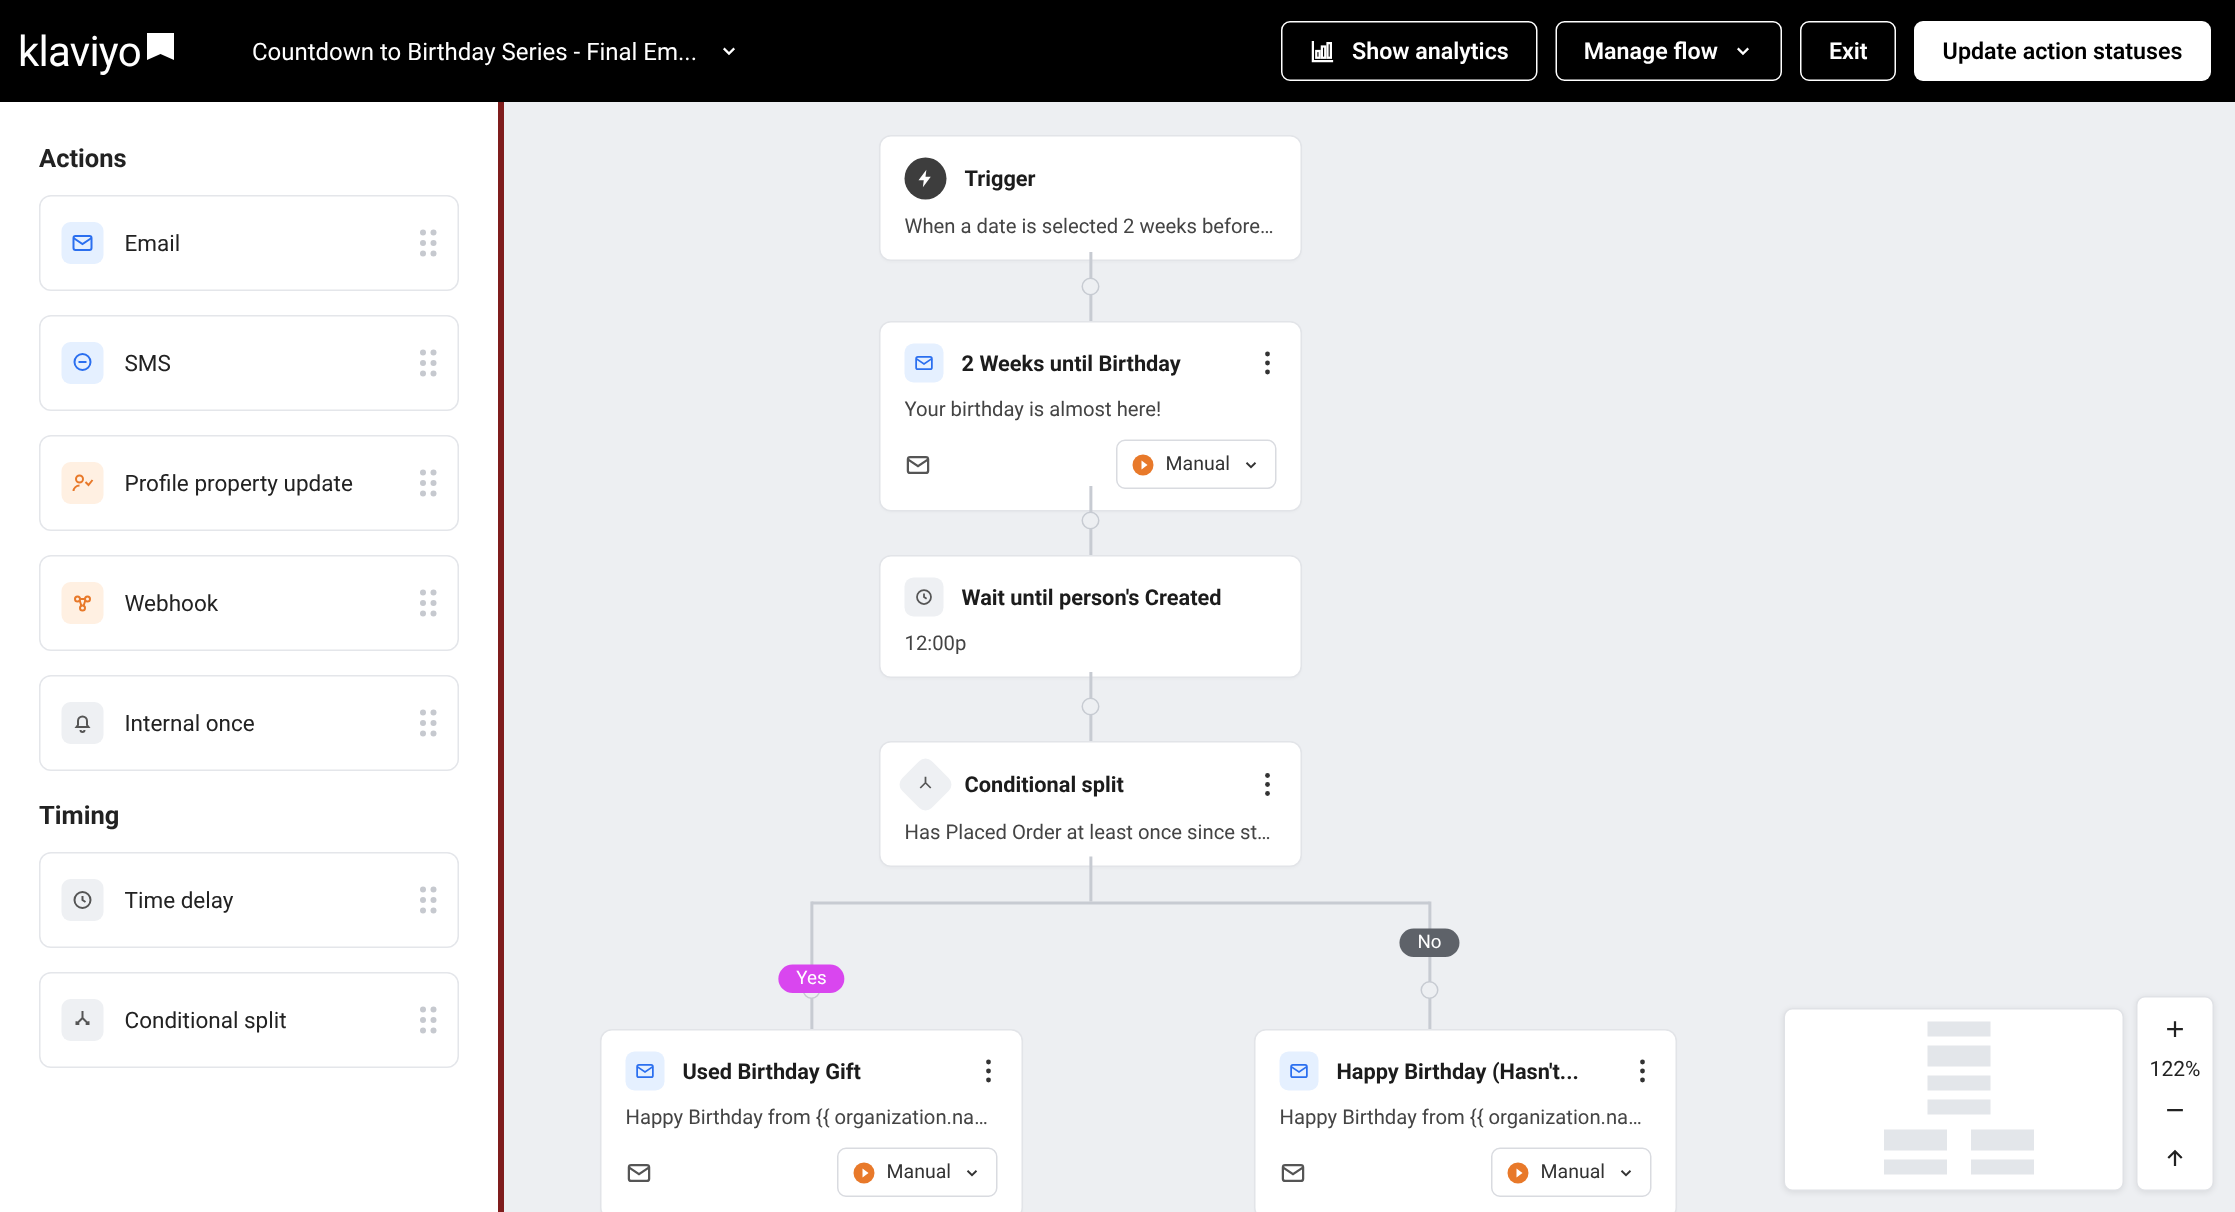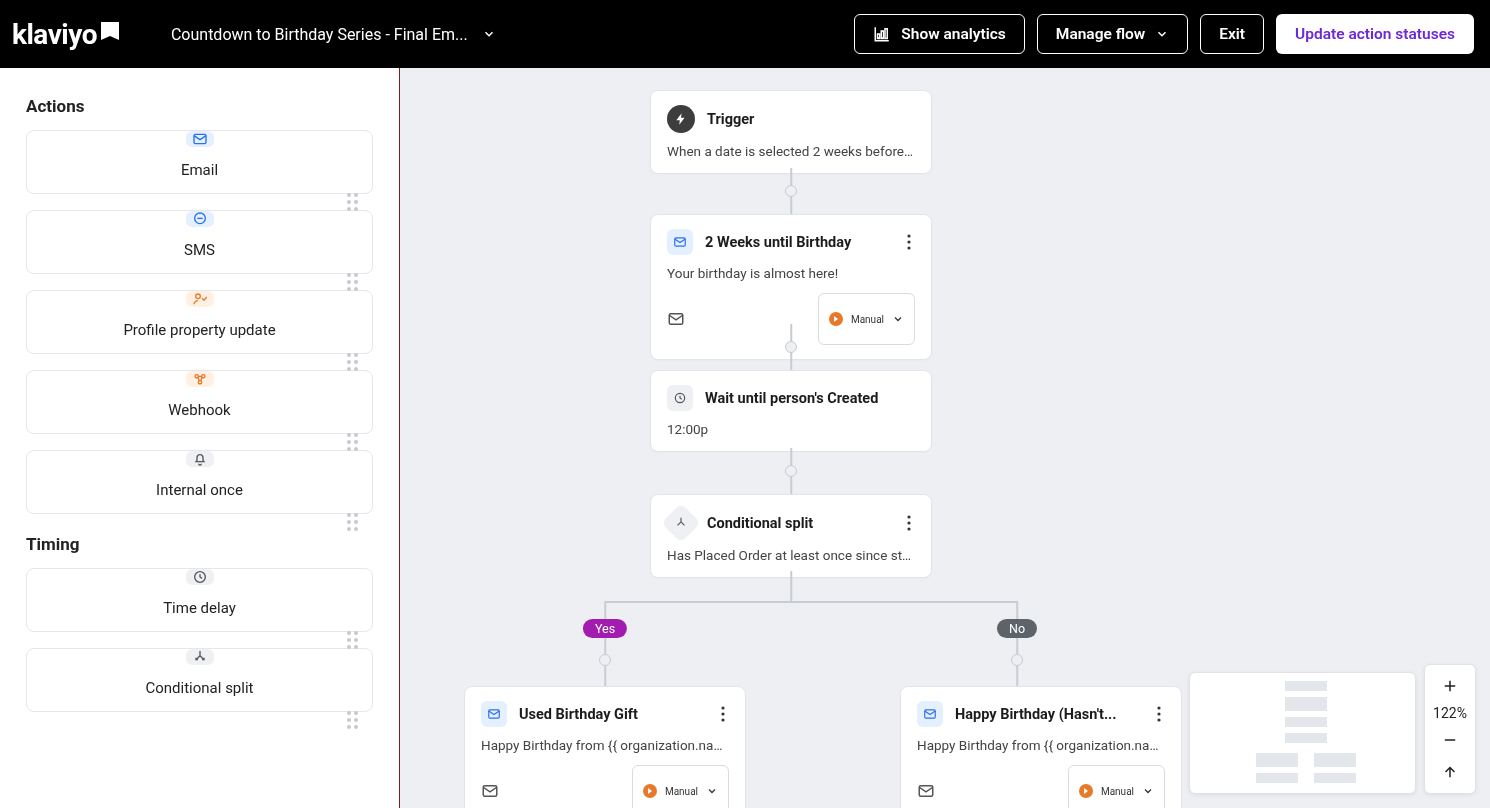--- a/index.html
+++ b/index.html
@@ -1,69 +1,69 @@
 <!DOCTYPE html>
 <html><head>
 <meta charset="utf-8">
 <style>
   * { box-sizing: border-box; margin: 0; padding: 0; }
   body { font-family: -apple-system, BlinkMacSystemFont, "Segoe UI", Roboto, sans-serif; width:1490px; height:808px; overflow:hidden; background:#edeff2; }
 
   
   .header { background:#000; height:68px; display:flex; align-items:center; padding:0 16px 0 12px; color:#fff; }
-  .logo { display:flex; align-items:center; gap:4px; font-size:28px; font-weight:700; letter-spacing:-0.5px; }
+  .logo { display:flex; align-items:center; gap:4px; font-size:28px; font-weight:400; letter-spacing:-0.5px; }
   .logo-flag { width:18px; height:14px; background:#fff; position:relative; margin-top:-10px; }
   .logo-flag::after { content:""; position:absolute; left:0; bottom:-4px; border-left:9px solid #fff; border-right:9px solid #fff; border-bottom:4px solid #000; }
   .flow-title { margin-left:52px; font-size:16px; display:flex; align-items:center; gap:14px; }
   .header-spacer { flex:1; }
   .header-actions { display:flex; gap:12px; }
   .hbtn { display:flex; align-items:center; gap:10px; height:40px; padding:0 18px; border-radius:6px; font-size:15.5px; font-weight:600; cursor:pointer; border:1px solid transparent; }
   .hbtn.outline-light { background:#000; border:1px solid #fff; color:#fff; }
-  .hbtn.solid-light { background:#fff; color:#6d28d9; }
+  .hbtn.solid-light { background:#fff; color:#000000; }
   .chev-down { width:14px; height:14px; }
 
   
   .main { display:flex; height:740px; }
-  .sidebar { width:400px; background:#fff; border-right:1px solid #7f1d1d; padding:24px 26px 10px 26px; overflow:auto; }
+  .sidebar { width:336px; background:#fff; border-right:4px solid #7f1d1d; padding:24px 26px 10px 26px; overflow:auto; }
   .section-title { font-size:17px; font-weight:700; color:#222; margin: 4px 0 14px 0; }
   .section-title.mt { margin-top:20px; }
-  .action-card { display:flex; align-items:center; gap:14px; border:1px solid #e4e6ea; border-radius:8px; height:64px; padding:0 14px; margin-bottom:16px; background:#fff; font-size:15px; color:#222; cursor:grab;flex-direction:column; }
+  .action-card { display:flex; align-items:center; gap:14px; border:1px solid #e4e6ea; border-radius:8px; height:64px; padding:0 14px; margin-bottom:16px; background:#fff; font-size:15px; color:#222; cursor:grab; }
   .icon-chip { width:28px; height:28px; border-radius:6px; display:flex; align-items:center; justify-content:center; }
   .chip-blue { background:#e5f0ff; color:#2b6fef; }
   .chip-orange { background:#fff0e2; color:#e8792a; }
   .chip-gray { background:#eef0f3; color:#555; }
   .drag-handle { margin-left:auto; display:grid; grid-template-columns:repeat(2,4px); grid-auto-rows:4px; gap:3px; }
   .drag-handle span { width:4px; height:4px; background:#c6c9cf; border-radius:50%; }
 
   
   .canvas { flex:1; position:relative; background:#edeff2; overflow:hidden; }
 
   .node { position:absolute; width:282px; background:#fff; border:1px solid #e2e4e8; border-radius:8px; padding:14px 16px 14px 16px; box-shadow:0 1px 2px rgba(0,0,0,0.02); }
   .node-row { display:flex; align-items:center; gap:12px; }
   .node-title { font-weight:700; font-size:14.5px; color:#1c1c1c; }
   .node-desc { font-size:13.5px; color:#444; margin-top:10px; white-space:nowrap; overflow:hidden; text-overflow:ellipsis; }
   .node-menu { margin-left:auto; cursor:pointer; padding:2px 4px; }
   .node-footer { display:flex; align-items:center; margin-top:12px; gap:8px; }
   .mini-icon { width:18px; height:18px; color:#555; }
-  .manual-btn { margin-left:auto; display:flex; align-items:center; gap:8px; border:1px solid #d9dbe0; border-radius:6px; padding:18px 10px; font-size:10px; color:#333; cursor:pointer; }
+  .manual-btn { margin-left:auto; display:flex; align-items:center; gap:8px; border:1px solid #d9dbe0; border-radius:6px; padding:8px 10px; font-size:13px; color:#333; cursor:pointer; }
   .dot-orange { width:14px; height:14px; border-radius:50%; background:#e8792a; display:flex; align-items:center; justify-content:center; }
   .dot-orange::after { content:""; width:0; height:0; border-left:4px solid #fff; border-top:3px solid transparent; border-bottom:3px solid transparent; margin-left:1px;}
 
   .trigger-icon { width:28px; height:28px; border-radius:50%; background:#3d3d3d; display:flex; align-items:center; justify-content:center; color:#fff; }
   .cond-icon-chip { width:28px; height:28px; border-radius:6px; background:#eef0f3; display:flex; align-items:center; justify-content:center; color:#555; transform:rotate(45deg); }
   .cond-icon-chip > * { transform:rotate(-45deg); }
 
   
   .vline { position:absolute; width:1.5px; background:#c7cbd2; left:50%; transform:translateX(-50%); }
   .plus-node { position:absolute; width:12px; height:12px; border:1.5px solid #c7cbd2; border-radius:50%; background:#edeff2; left:50%; transform:translateX(-50%); }
   
   
   .branchH { position:absolute; height:1.5px; background:#c7cbd2; }
   .pill { position:absolute; padding:2px 12px; border-radius:999px; font-size:12.5px; color:#fff; transform:translateX(-50%); }
-  .pill.yes { background:#a21caf; }
+  .pill.yes { background:#d946ef;margin-top:24px; }
   .pill.no  { background:#5e6269; }
 
   
   .minimap { position:absolute; right:74px; bottom:14px; width:227px; height:122px; background:#fff; border:1px solid #e0e2e6; border-radius:6px; box-shadow:0 1px 4px rgba(0,0,0,0.08); overflow:hidden; }
   .minirect { position:absolute; background:#e3e6ea; }
   .zoom { position:absolute; right:14px; bottom:14px; width:52px; background:#fff; border:1px solid #e0e2e6; border-radius:6px; display:flex; flex-direction:column; align-items:center; padding:8px 0; gap:6px; box-shadow:0 1px 4px rgba(0,0,0,0.08);}
   .zoom-btn { width:36px; height:26px; display:flex; align-items:center; justify-content:center; cursor:pointer; font-size:22px; color:#222;}
   .zoom-label { font-size:14px; color:#222; }
   
   svg { display:block; }

